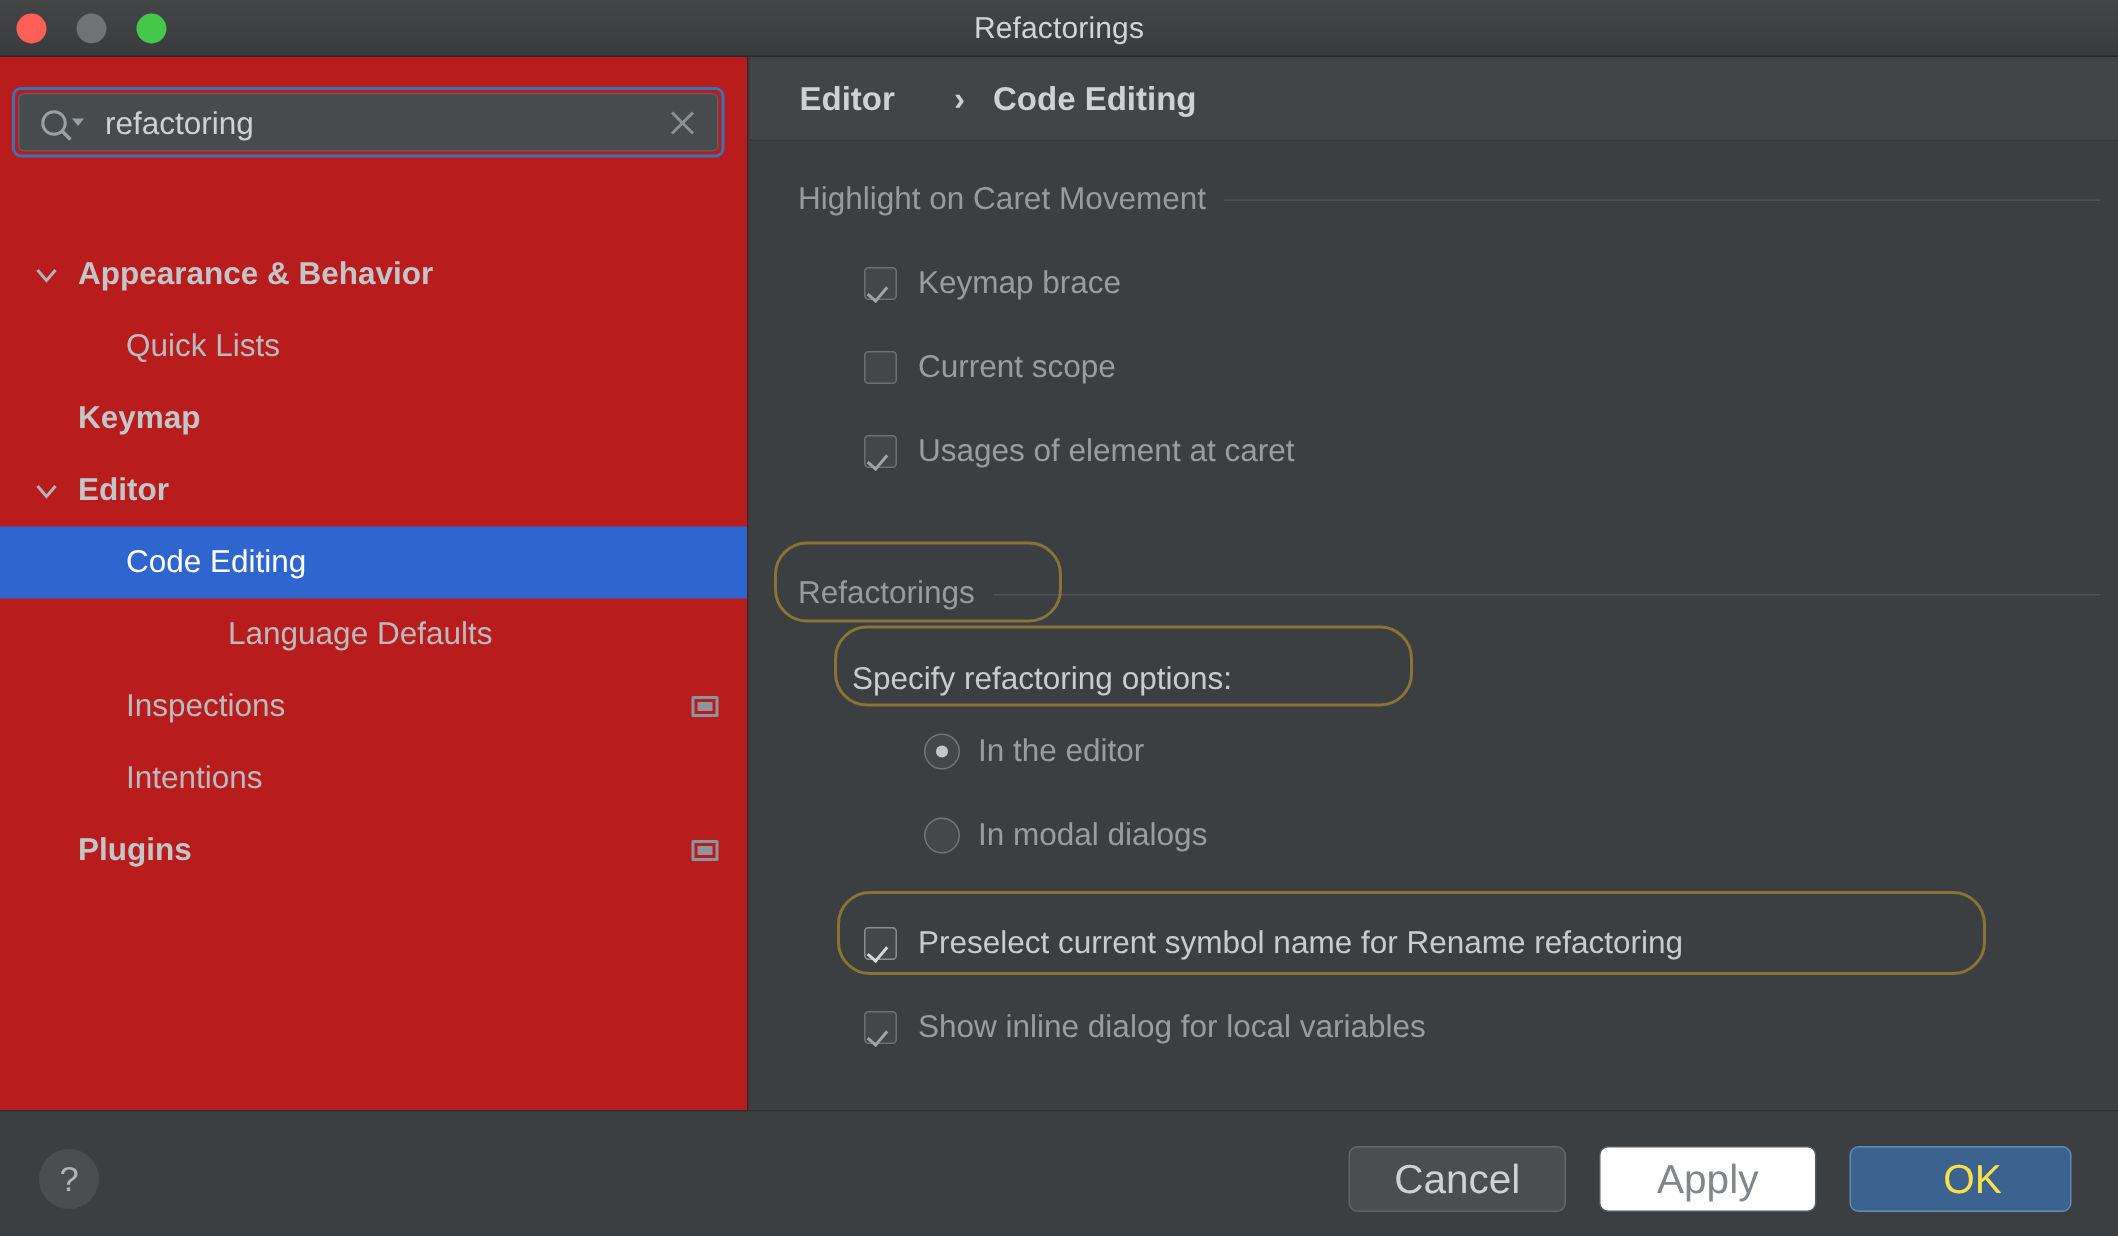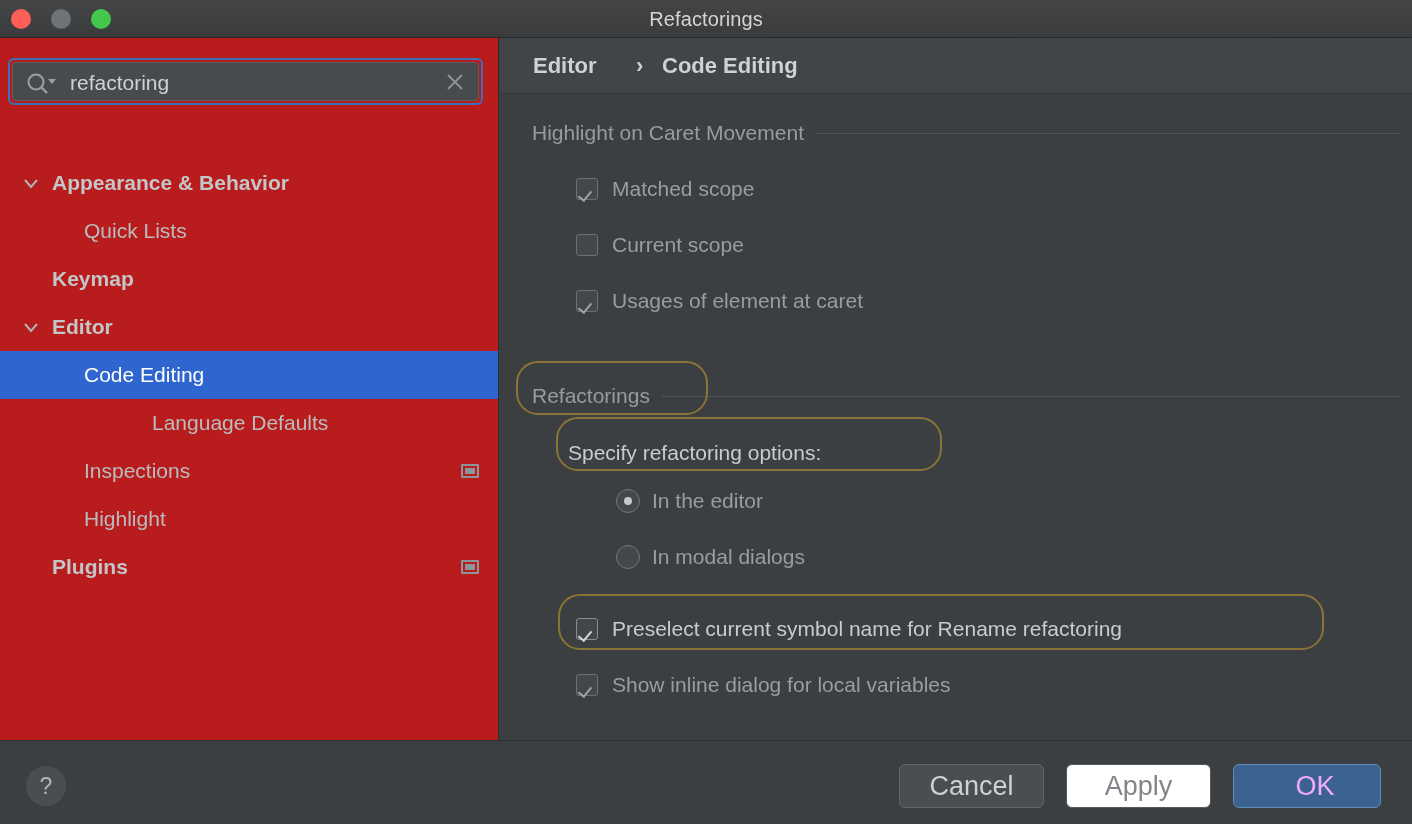--- a/index.html
+++ b/index.html
@@ -295,21 +295,21 @@
   #btn-apply {
     left: 1066px; width: 145px;
     background: #ffffff;
     border: 1px solid #55595c;
     color: #82868a;
   }
   #btn-ok {
     left: 1233px; width: 148px;
     background: #3c628f;
     border: 1px solid #5d8cbd;
-    color: #f0abfc;
+    color: #fde047;
     padding-left: 16px;
   }
 </style>
 </head>
 <body>
 
 <div id="window">
 
   <div id="titlebar">
     <div class="traffic" id="tl-close"></div>
@@ -358,21 +358,21 @@
           <span class="tree-label">Code Editing</span>
         </div>
         <div class="tree-row ind2">
           <span class="tree-label">Language Defaults</span>
         </div>
         <div class="tree-row ind1">
           <span class="tree-label">Inspections</span>
           <span class="tree-winicon"></span>
         </div>
         <div class="tree-row ind1">
-          <span class="tree-label">Highlight</span>
+          <span class="tree-label">Intentions</span>
         </div>
         <div class="tree-row ind0 bold">
           <span class="tree-label">Plugins</span>
           <span class="tree-winicon"></span>
         </div>
       </div>
   </div>
 
   <div id="panel">
 
@@ -382,21 +382,21 @@
       <div class="crumb" id="crumb-2">Code Editing</div>
     </div>
 
     <div id="panel-body">
         <div class="section" style="top: 78px;">
           <div class="section-rule"></div>
           <div class="section-title">Highlight on Caret Movement</div>
         </div>
         <div class="opt" style="top: 134px; left: 76px;">
           <span class="cb checked"></span>
-          <span class="opt-label">Matched scope</span>
+          <span class="opt-label">Keymap brace</span>
         </div>
         <div class="opt" style="top: 190px; left: 76px;">
           <span class="cb"></span>
           <span class="opt-label">Current scope</span>
         </div>
         <div class="opt" style="top: 246px; left: 76px;">
           <span class="cb checked"></span>
           <span class="opt-label">Usages of element at caret</span>
         </div>
         <div class="section" style="top: 341px;">

